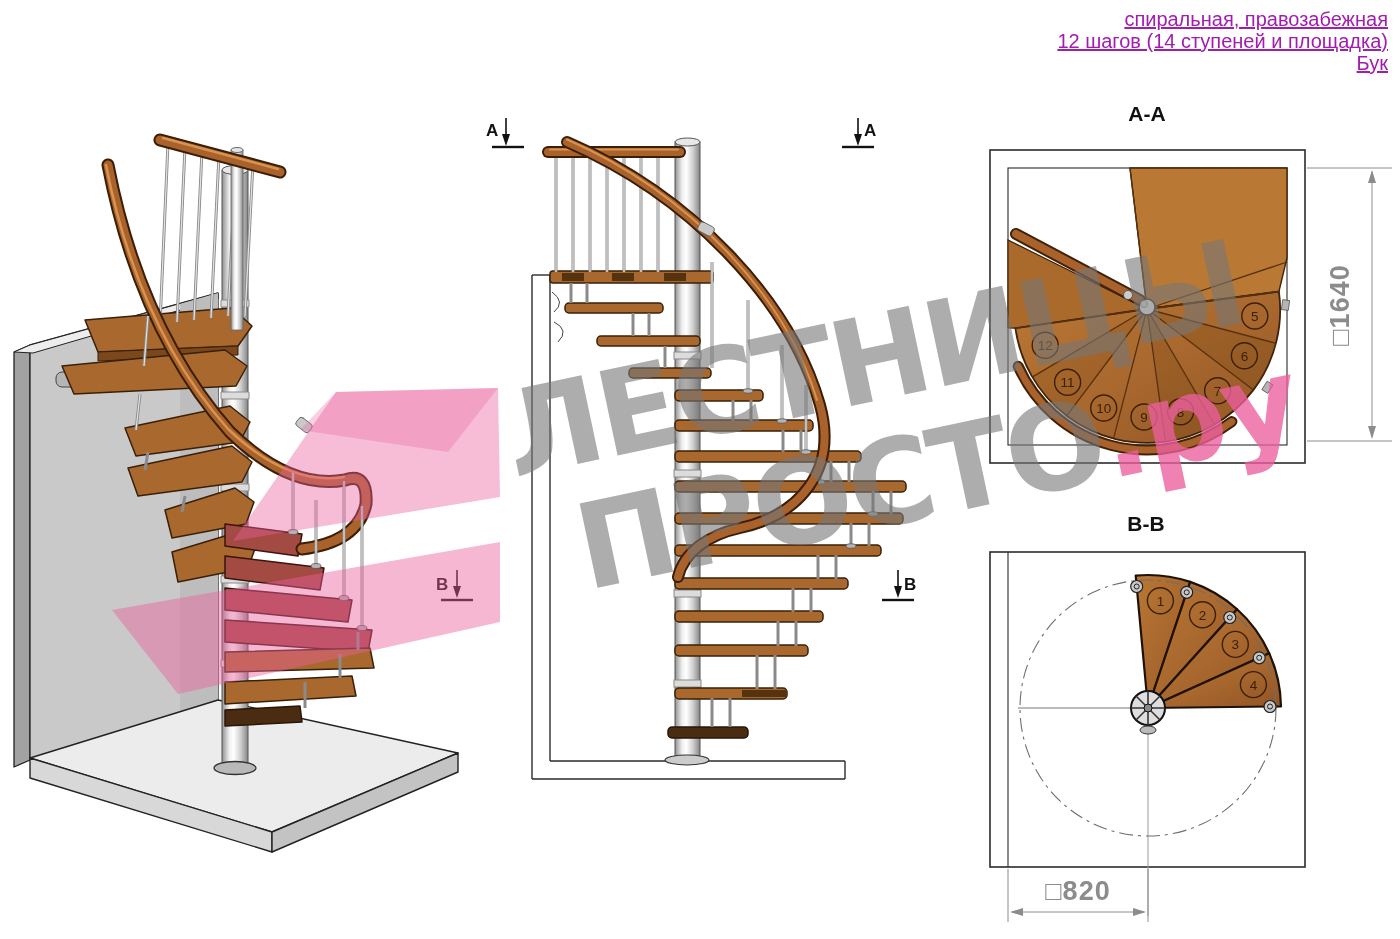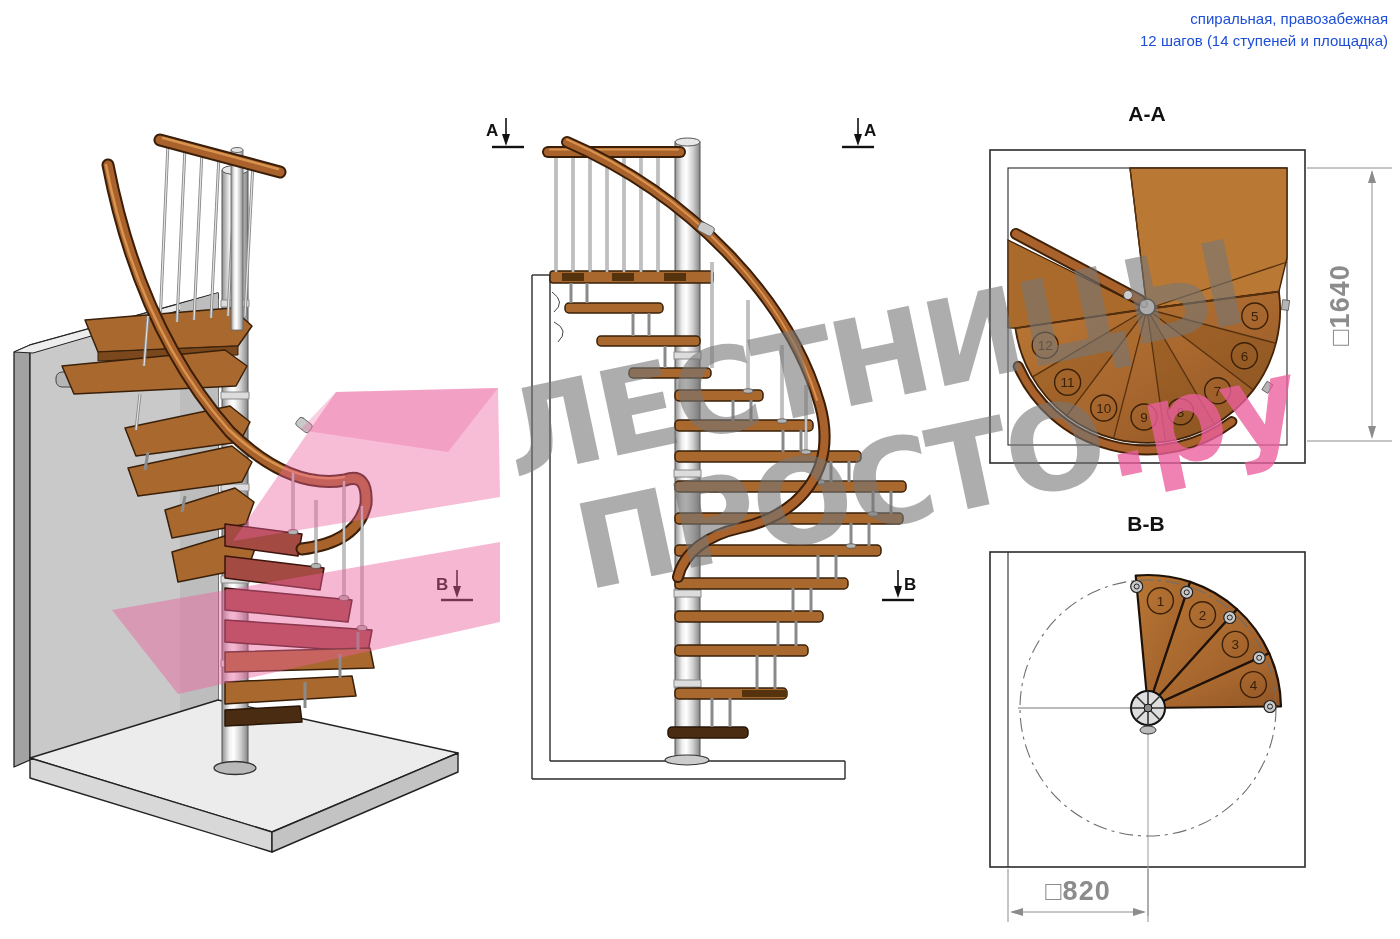--- a/index.html
+++ b/index.html
@@ -1,18 +1,18 @@
 <!DOCTYPE html>
 <html><head>
 <meta charset="utf-8">
 <style>
   html,body{margin:0;padding:0;background:#fff;}
   #canvas{position:relative;width:1400px;height:939px;background:#ffffff;overflow:hidden;
           font-family:"Liberation Sans", sans-serif;}
-  #hdr{position:absolute;top:8px;right:12px;text-align:right;font-size:15px;line-height:22px;color:#1d4ed8;}
+  #hdr{position:absolute;top:8px;right:12px;text-align:right;font-size:20px;line-height:22px;color:#a21caf;text-decoration:underline;}
   svg{position:absolute;left:0;top:0;}
   .frame{fill:none;stroke:#2b2b2b;}
   .dimline{stroke:#8c8c8c;stroke-width:1;fill:none;}
   .dimtxt{fill:#8c8c8c;font-size:27px;font-weight:bold;letter-spacing:1px;}
   .seclabel{fill:#111;font-size:21px;font-weight:bold;}
   .marktxt{fill:#111;font-size:17px;font-weight:bold;}
   .numtxt{fill:#3a2008;font-size:13.5px;text-anchor:middle;}
   .wm1{fill:#777;fill-opacity:0.6;font-weight:bold;font-size:118px;letter-spacing:-3px;
        font-family:"DejaVu Sans","Liberation Sans",sans-serif;}
   .pinkwm{fill:#ec5f9e;fill-opacity:0.78;}
@@ -428,15 +428,16 @@
       <polygon points="336,392 498,388 448,452 300,430" opacity="0.30"></polygon>
       <polygon points="336,392 498,388 500,497 233,541" opacity="0.42"></polygon>
       <polygon points="112,610 500,542 500,622 178,694" opacity="0.45"></polygon>
     </g>
   </g>
 </svg>
 
 <div id="hdr">
   <div>спиральная, правозабежная</div>
   <div>12 шагов (14 ступеней и площадка)</div>
+  <div>Бук</div>
 </div>
 
 </div>
 
 </body></html>

